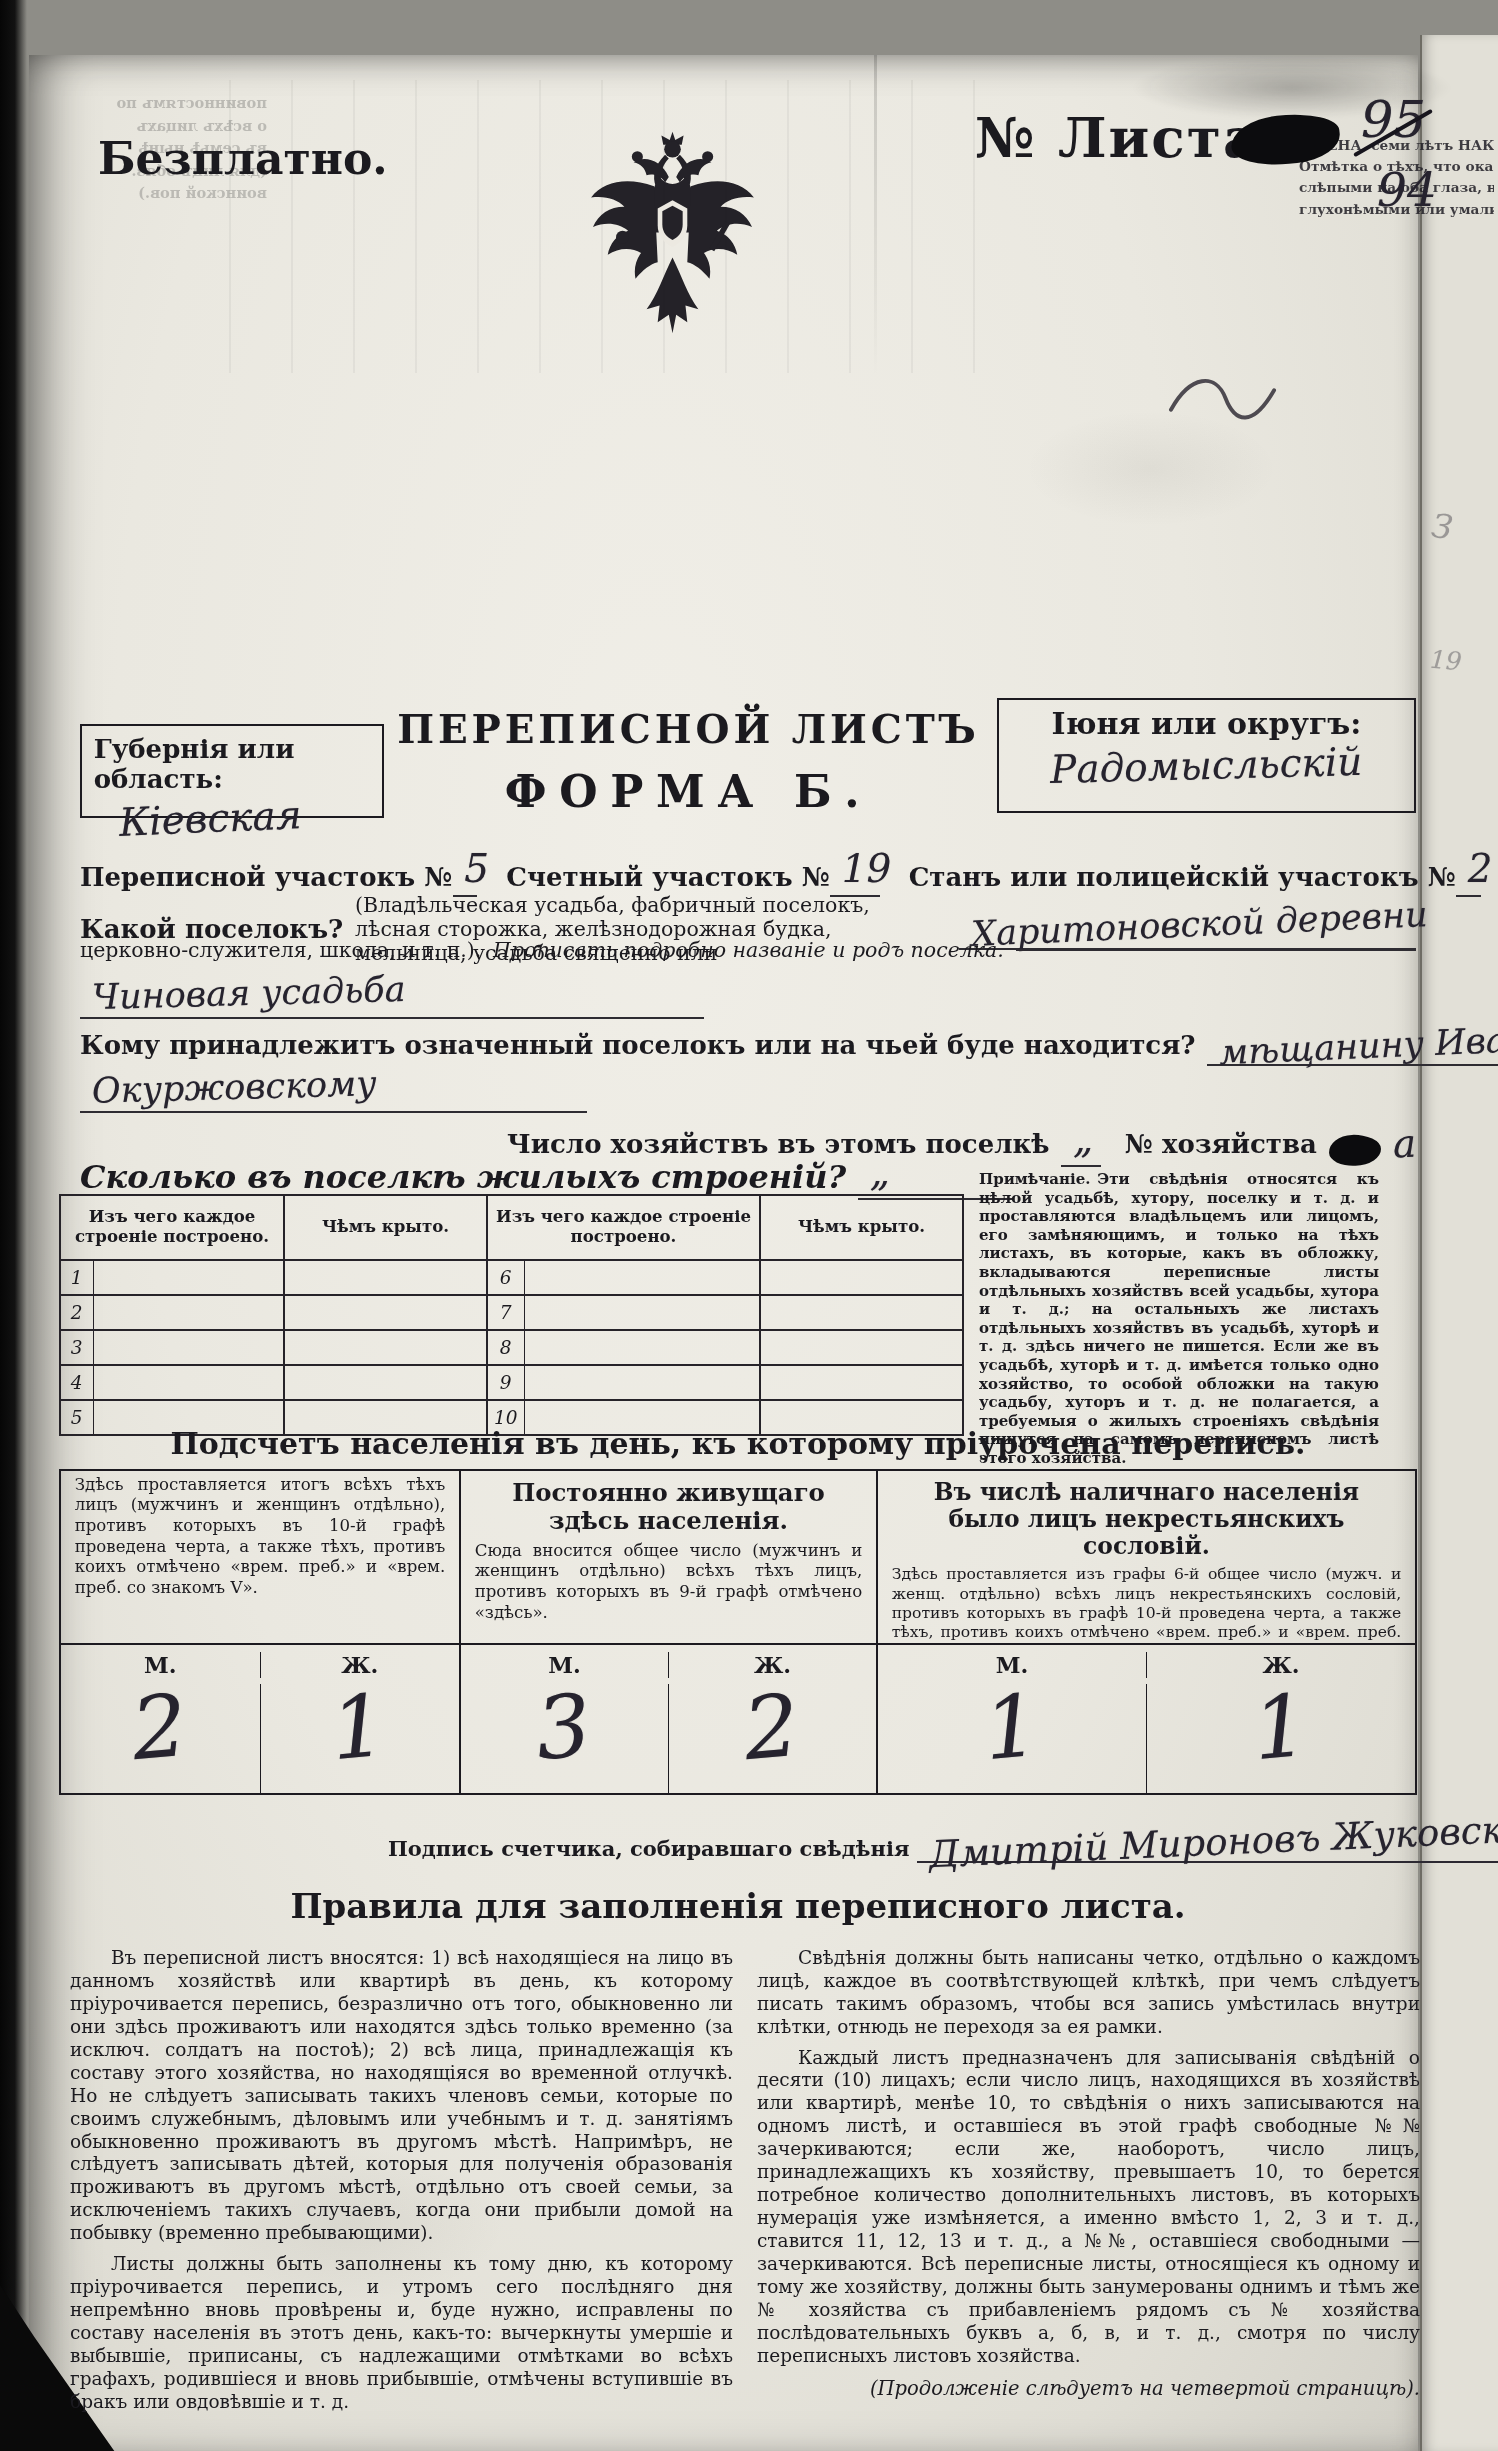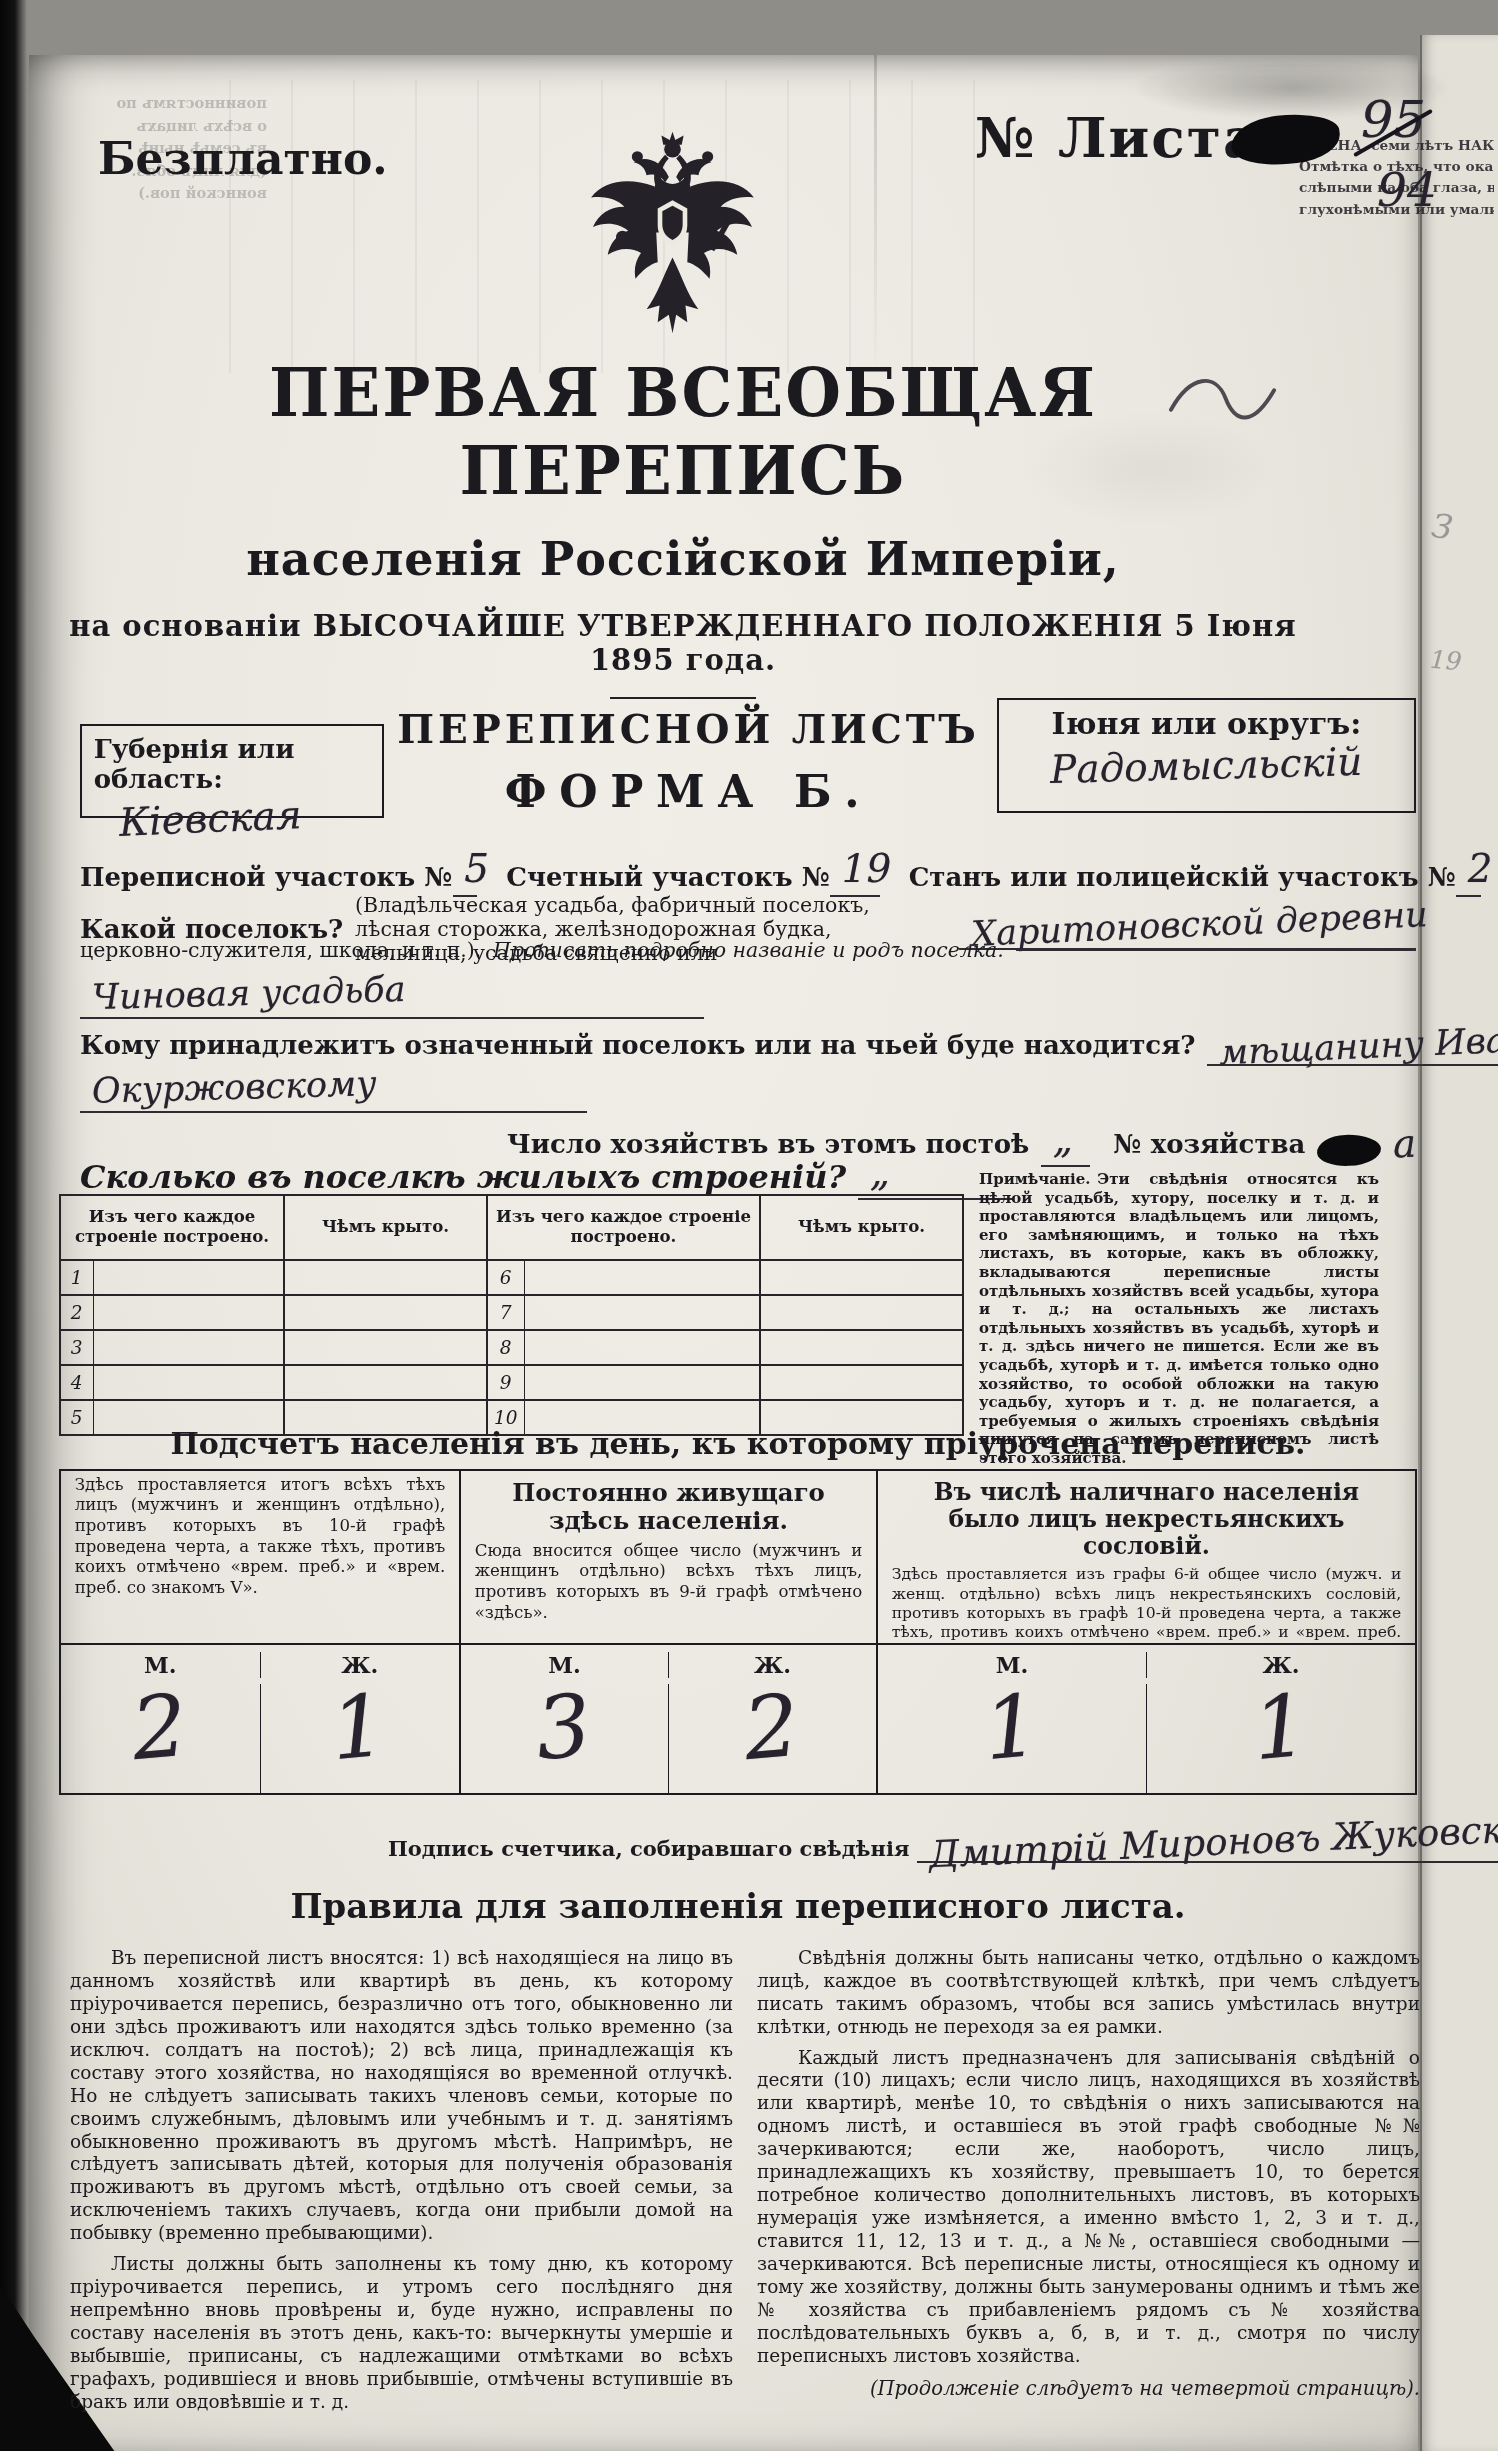--- a/index.html
+++ b/index.html
@@ -181,26 +181,20 @@
       <path d="M100 84 l11 6 v14 c0 9 -5 14 -11 17 c-6 -3 -11 -8 -11 -17 v-14 z"></path>
     </g>
   </svg>
 
   <div class="sheetno">№ Листа</div>
   <div class="blob blob1"></div>
   <div class="hw num95">95</div>
   <div class="strike"></div>
   <div class="hw num94">94</div>
 
-  <div class="title-wrap">
-    <div class="t-main">ПЕРВАЯ ВСЕОБЩАЯ ПЕРЕПИСЬ</div>
-    <div class="t-sub">населенія Россійской Имперіи,</div>
-    <div class="t-basis">на основаніи ВЫСОЧАЙШЕ УТВЕРЖДЕННАГО ПОЛОЖЕНІЯ 5 Іюня 1895 года.</div>
-    <div class="t-div"></div>
-  </div>
   <svg class="pen-mark" viewBox="0 0 120 74">
     <path d="M6 48 C 26 12, 52 10, 62 36 S 90 66, 112 28" fill="none" stroke="#28242e" stroke-width="4" stroke-linecap="round"></path>
   </svg>
 
   <div class="province-box">
     <div class="lbl">Губернія или область:</div>
     <div class="hw hw-num t1" style="margin:2px 0 0 25px;">Кіевская</div>
   </div>
   <div class="center-titles">
     <div class="ct1">ПЕРЕПИСНОЙ ЛИСТЪ</div>
@@ -236,21 +230,21 @@
 
   <div class="frow" style="top:1024px">
     <span class="b27">Кому принадлежитъ означенный поселокъ или на чьей буде находится?</span>
     <span class="fill grow"><span class="hw hw-med t1">мѣщанину Ивану Викентьеву</span></span>
   </div>
   <div class="frow" style="top:1071px">
     <span class="fill" style="width:507px"><span class="hw hw-med t2">Окуржовскому</span></span>
   </div>
 
   <div class="frow" style="top:1120px;left:507px;width:909px">
-    <span class="b27">Число хозяйствъ въ этомъ постоѣ</span>
+    <span class="b27">Число хозяйствъ въ этомъ поселкѣ</span>
     <span class="fill" style="width:88px"><span class="hw hw-num">„</span></span>
     <span style="flex:1"></span>
     <span class="b27">№ хозяйства</span>
     <span class="blob blob2"></span>
     <span class="hw hw-num t1">а</span>
   </div>
 
   <div class="frow" style="top:1153px">
     <span class="bq-label">Сколько въ поселкѣ жилыхъ строеній?</span>
     <span class="fill" style="width:156px"><span class="hw hw-num">„</span></span>

